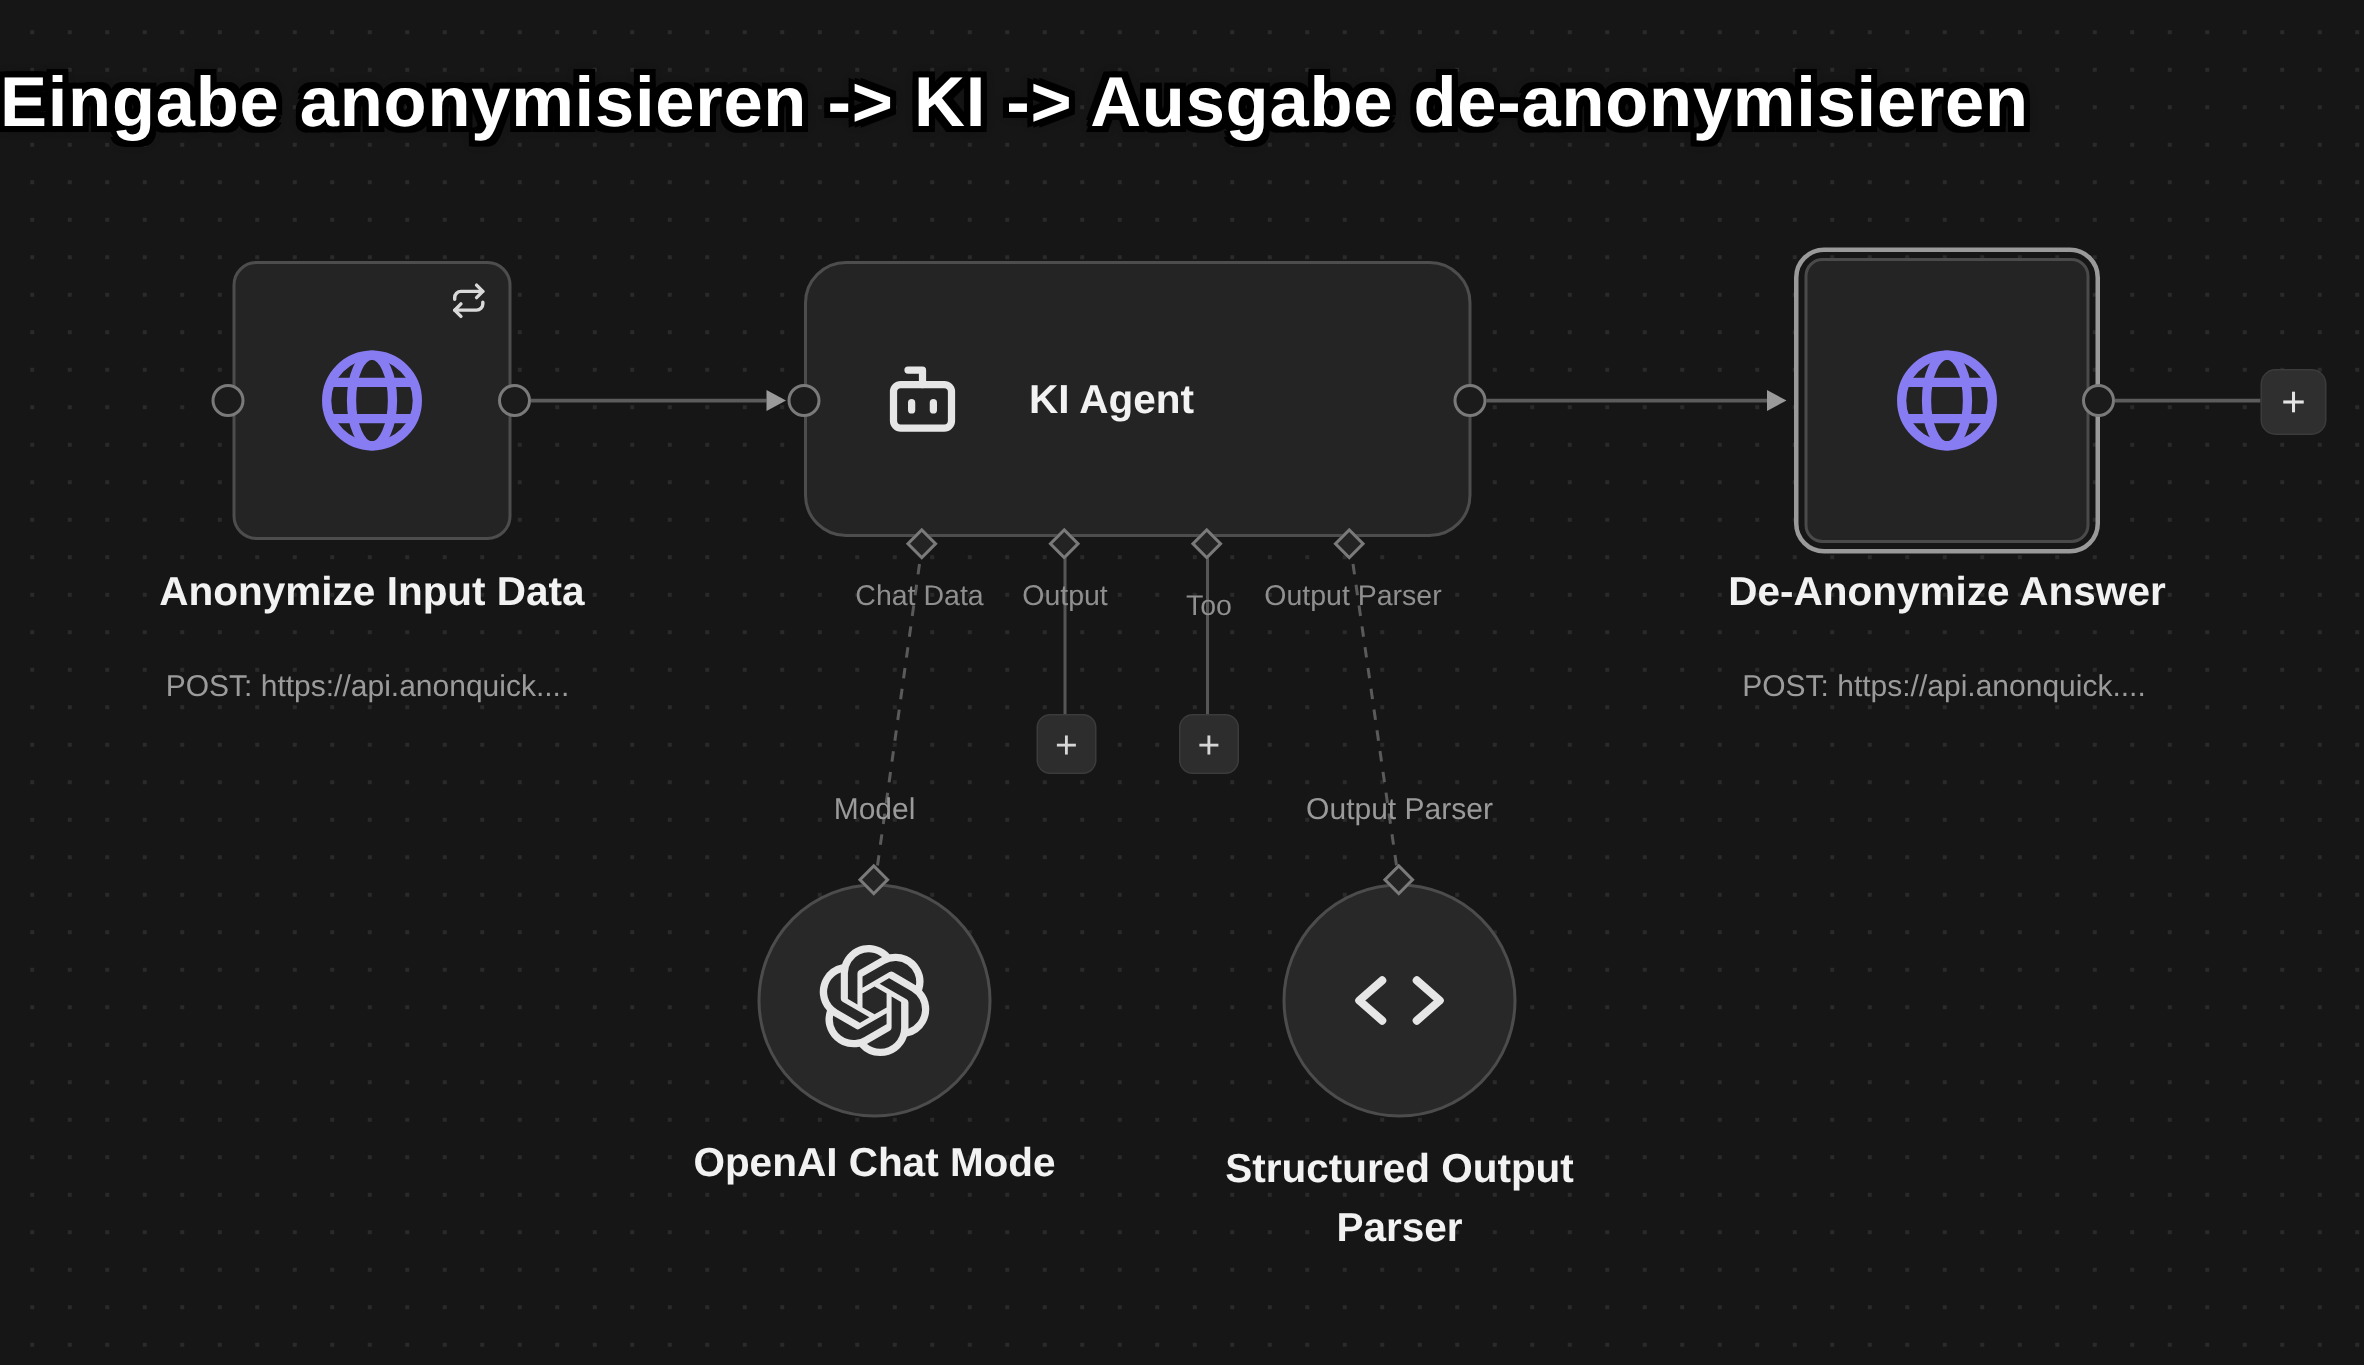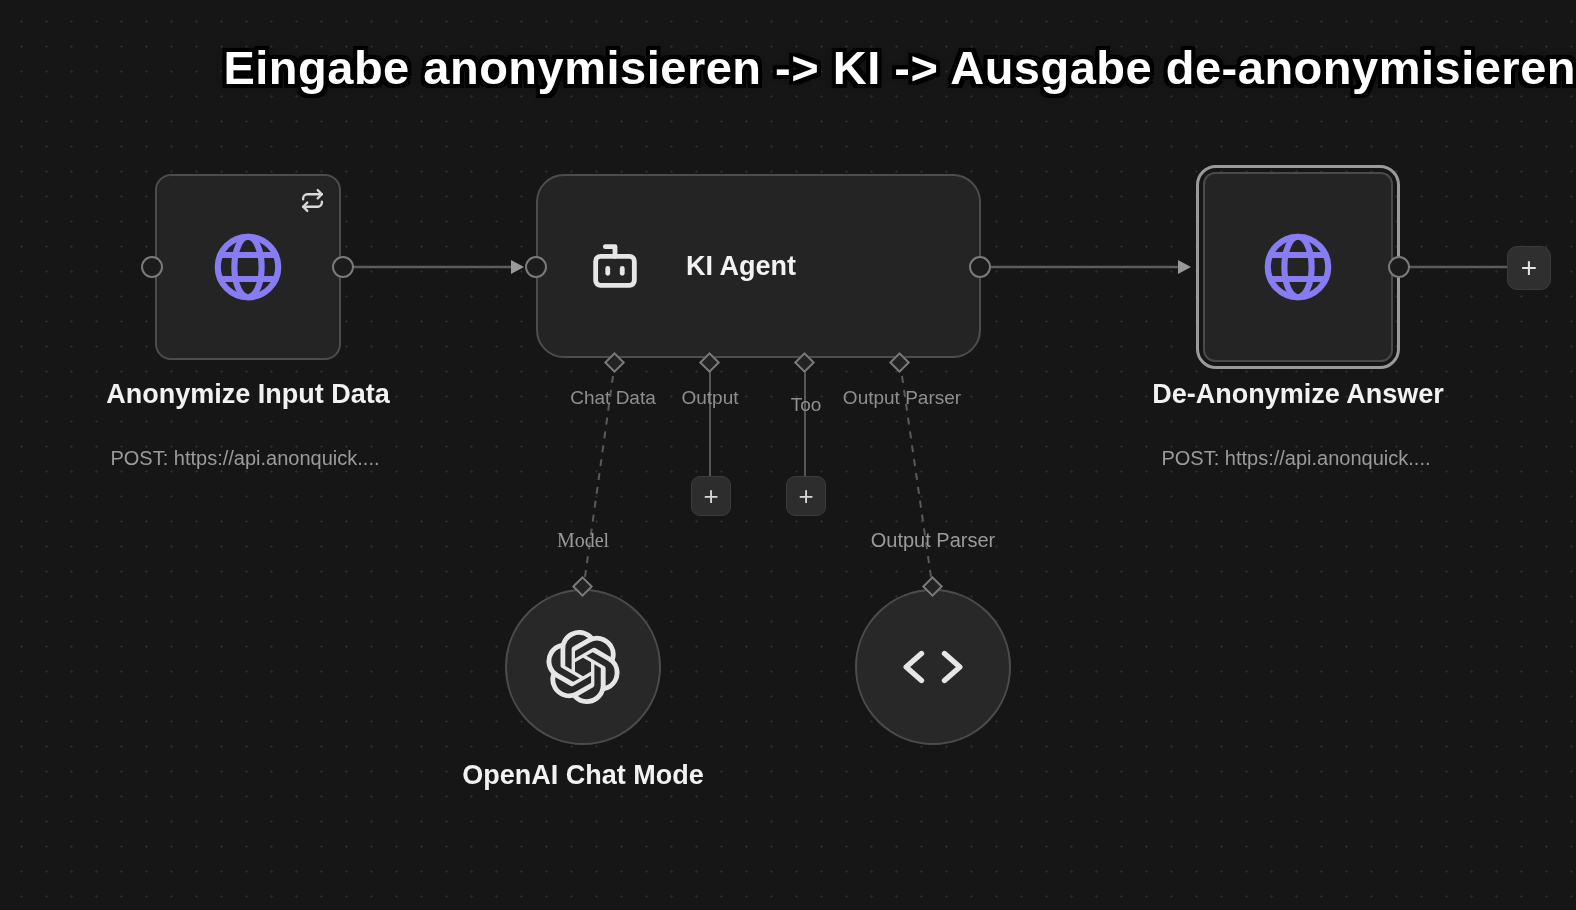--- a/index.html
+++ b/index.html
@@ -23,21 +23,21 @@
   #edges {
     position: absolute;
     inset: 0;
     z-index: 1;
   }
   .title {
     position: absolute;
     top: 40px;
     left: 0;
     width: 100%;
-    text-align: right;
+    text-align: left;
     font-size: 47px;
     font-weight: 700;
     letter-spacing: 0.5px;
     color: #ffffff;
     z-index: 5;
     text-shadow:
       -4px -4px 0 #000, 4px -4px 0 #000, -4px 4px 0 #000, 4px 4px 0 #000,
       -4px 0 0 #000, 4px 0 0 #000, 0 -4px 0 #000, 0 4px 0 #000,
       -2px -2px 0 #000, 2px -2px 0 #000, -2px 2px 0 #000, 2px 2px 0 #000,
       0 0 8px rgba(0,0,0,0.9);
@@ -276,41 +276,42 @@
           <ellipse cx="12" cy="12" rx="4.2" ry="9.3"></ellipse>
           <path d="M3.8 8.3h16.4"></path>
           <path d="M3.8 15.7h16.4"></path>
         </svg>
       </span>
     </div>
   </div>
   <div class="node-label" style="left:1298px; top:379px;">De-Anonymize Answer</div>
   <div class="node-sub" style="left:1296px; top:426px;">POST: https://api.anonquick....</div>
 
-  <div class="top-label" style="left:583px; top:529px;font-family:Liberation Serif, serif;">Model</div>
+  <div class="top-label" style="left:583px; top:529px;">Model</div>
   <div class="diamond" style="left:575px; top:579px;"></div>
   <div class="circle-node" style="left:505px; top:589px;">
     <span class="icon-wrap">
       <svg width="74" height="74" viewBox="0 0 24 24" fill="#e6e6e6">
         <path d="M22.2819 9.8211a5.9847 5.9847 0 0 0-.5157-4.9108 6.0462 6.0462 0 0 0-6.5098-2.9A6.0651 6.0651 0 0 0 4.9807 4.1818a5.9847 5.9847 0 0 0-3.9977 2.9 6.0462 6.0462 0 0 0 .7427 7.0966 5.98 5.98 0 0 0 .511 4.9107 6.051 6.051 0 0 0 6.5146 2.9001A5.9847 5.9847 0 0 0 13.2599 24a6.0557 6.0557 0 0 0 5.7718-4.2058 5.9894 5.9894 0 0 0 3.9977-2.9001 6.0557 6.0557 0 0 0-.7475-7.073zm-9.022 12.6081a4.4755 4.4755 0 0 1-2.8764-1.0408l.1419-.0804 4.7783-2.7582a.7948.7948 0 0 0 .3927-.6813v-6.7369l2.02 1.1686a.071.071 0 0 1 .038.0615v5.5826a4.504 4.504 0 0 1-4.4945 4.4849zm-9.6607-4.1254a4.4708 4.4708 0 0 1-.5346-3.0137l.142.0852 4.783 2.7582a.7712.7712 0 0 0 .7806 0l5.8428-3.3685v2.3324a.0804.0804 0 0 1-.0332.0615L9.74 19.9502a4.4992 4.4992 0 0 1-6.1408-1.6464zM2.3408 7.8956a4.485 4.485 0 0 1 2.3655-1.9728V11.6a.7664.7664 0 0 0 .3879.6765l5.8144 3.3543-2.0201 1.1685a.0757.0757 0 0 1-.071 0l-4.8303-2.7865A4.504 4.504 0 0 1 2.3408 7.8956zm16.5963 3.8558L13.1038 8.364 15.1192 7.2a.0757.0757 0 0 1 .071 0l4.8303 2.7913a4.4944 4.4944 0 0 1-.6765 8.1042v-5.6772a.79.79 0 0 0-.407-.667zm2.0107-3.0231l-.142-.0852-4.7735-2.7818a.7759.7759 0 0 0-.7854 0L9.409 9.2297V6.8974a.0662.0662 0 0 1 .0284-.0615l4.8303-2.7866a4.4992 4.4992 0 0 1 6.6802 4.66zM8.3065 12.863l-2.02-1.1638a.0804.0804 0 0 1-.038-.0567V6.0742a4.4992 4.4992 0 0 1 7.3757-3.4537l-.142.0805L8.704 5.459a.7948.7948 0 0 0-.3927.6813zm1.0976-2.3654l2.602-1.4998 2.6069 1.4998v2.9994l-2.5974 1.4997-2.6067-1.4997z"></path>
       </svg>
     </span>
   </div>
   <div class="node-label" style="left:583px; top:760px;">OpenAI Chat Mode</div>
 
   <div class="top-label" style="left:933px; top:529px;">Output Parser</div>
   <div class="diamond" style="left:925px; top:579px;"></div>
   <div class="circle-node" style="left:855px; top:589px;">
     <span class="icon-wrap icon-light">
       <svg width="66" height="46" viewBox="0 0 34 24" fill="none" stroke="currentColor" stroke-width="2.8" stroke-linecap="round" stroke-linejoin="round">
         <polyline points="11,5 3,12 11,19"></polyline>
         <polyline points="23,5 31,12 23,19"></polyline>
       </svg>
     </span>
   </div>
+  <div class="node-label wrap" style="left:933px; top:760px;">Structured Output Parser</div>
 
   <div class="port" style="left:141px; top:256px;"></div>
   <div class="port" style="left:332px; top:256px;"></div>
   <div class="port" style="left:525px; top:256px;"></div>
   <div class="port" style="left:969px; top:256px;"></div>
   <div class="port" style="left:1388px; top:256px;"></div>
 
   <div class="plus big" style="left:1507px; top:246px;">+</div>
 
 </div>

